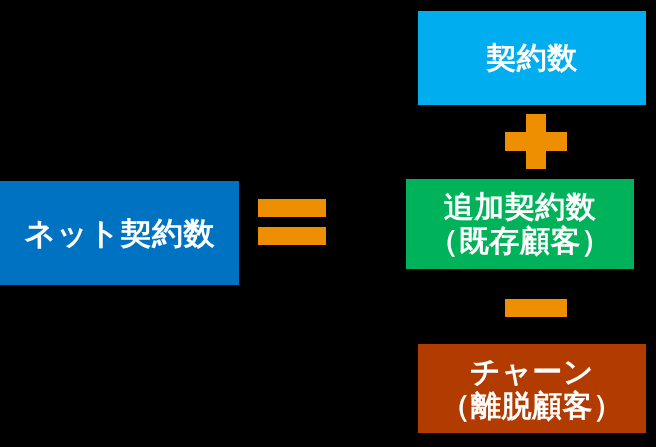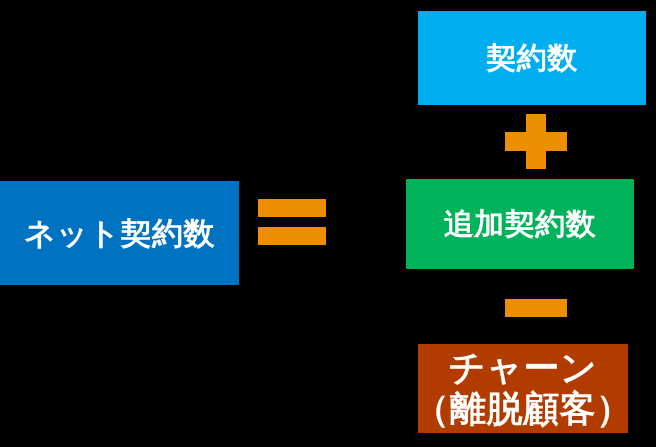--- a/index.html
+++ b/index.html
@@ -57,24 +57,24 @@
     left: 406px;
     top: 179px;
     width: 228px;
     height: 90px;
     background: #00B259;
     font-size: 30px;
   }
   #box-churn {
     left: 418px;
     top: 344px;
-    width: 210px;
+    width: 228px;
     height: 89px;
     background: #B23C00;
-    font-size: 36px;
+    font-size: 30px;
   }
 
   
   .op {
     position: absolute;
   }
   .op-bar {
     position: absolute;
     background: #EE8F01;
   }
@@ -151,20 +151,21 @@
     <span class="line">契約数</span>
   </div>
 
   <div class="op" id="op-plus">
     <span class="op-bar bar-h"></span>
     <span class="op-bar bar-v"></span>
   </div>
 
   <div class="box" id="box-expansion">
     <span class="line">追加契約数</span>
+    <span class="line">（既存顧客）</span>
   </div>
 
   <div class="op" id="op-minus">
     <span class="op-bar bar-h"></span>
   </div>
 
   <div class="box" id="box-churn">
     <span class="line">チャーン</span>
     <span class="line">（離脱顧客）</span>
   </div>

